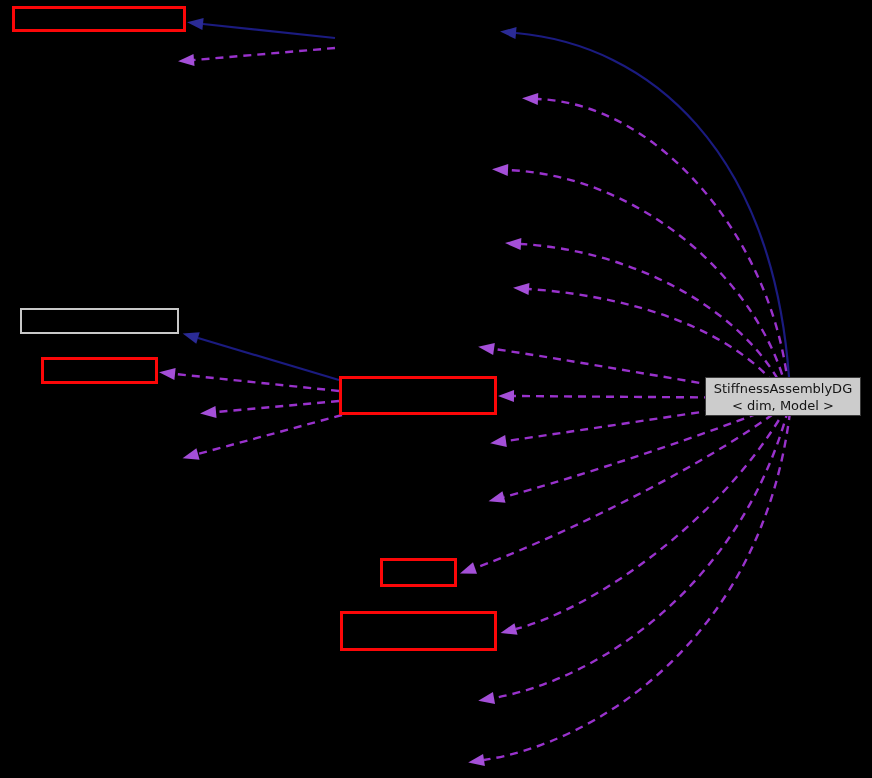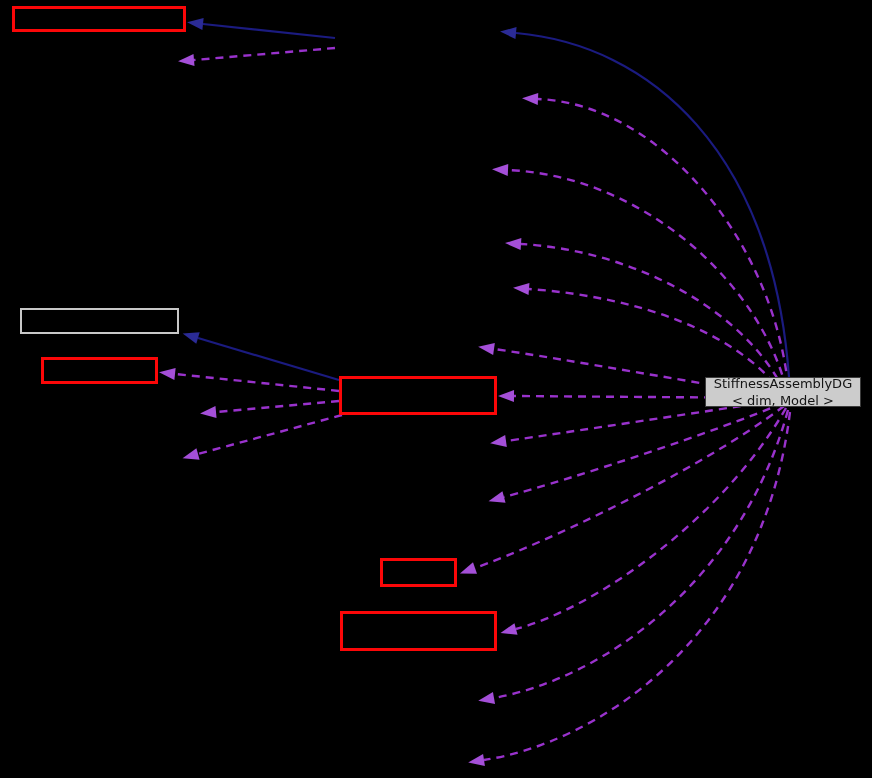--- a/index.html
+++ b/index.html
@@ -35,21 +35,21 @@
     color:var(--node-text);
     font-size:13px;line-height:17px;text-align:center;
     display:flex;flex-direction:column;justify-content:center;
   }
   #box-a{left:12px;top:6px;width:174px;height:26px;}
   #box-b{left:20px;top:308px;width:159px;height:26px;}
   #box-c{left:41px;top:357px;width:117px;height:27px;}
   #box-d{left:339px;top:376px;width:158px;height:39px;}
   #box-e{left:380px;top:558px;width:77px;height:29px;}
   #box-f{left:340px;top:611px;width:157px;height:40px;}
-  #box-g{left:705px;top:377px;width:156px;height:30px;}
+  #box-g{left:705px;top:377px;width:156px;height:39px;}
 </style>
 </head>
 <body>
 
 <div id="stage">
 
   <svg id="edges" width="872" height="778" viewBox="0 0 872 778">
     <defs>
       <marker id="ah-p" markerUnits="userSpaceOnUse" markerWidth="20" markerHeight="16" refX="1" refY="7" orient="auto">
         <path d="M1,1 L17,7 L1,13 Z"></path>

